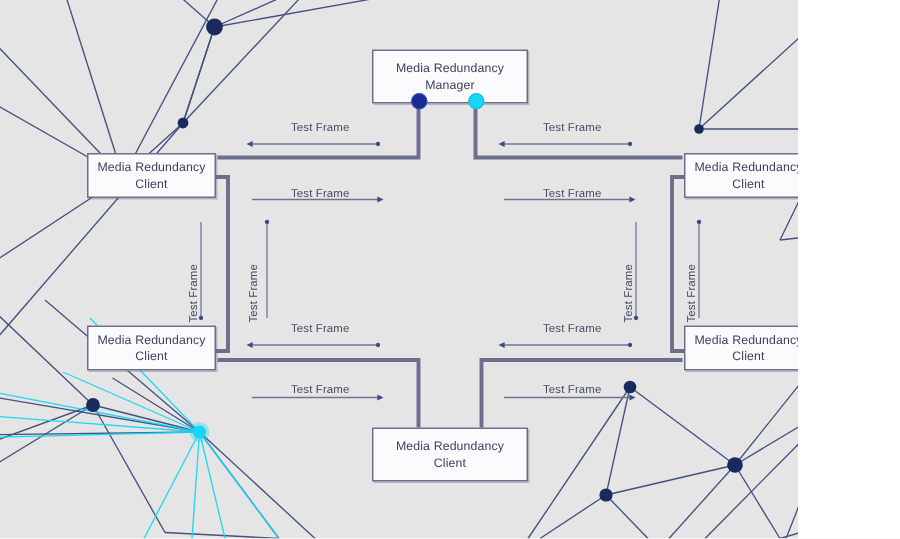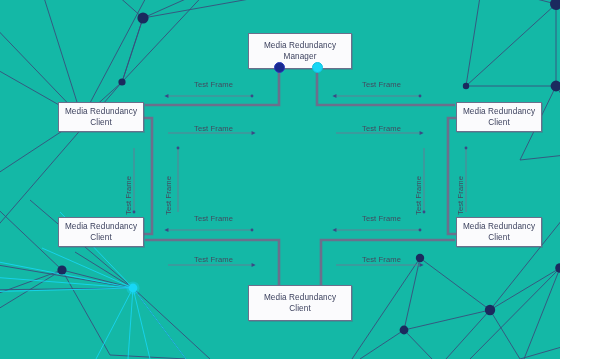--- a/index.html
+++ b/index.html
@@ -5,24 +5,23 @@
 <style>
   html, body {
     margin: 0;
     padding: 0;
     background: #ffffff;
   }
   #stage {
     position: relative;
     width: 532px;
     height: 359px;
-    background: #14b8a6;
+    background: #e5e5e5;
     overflow: hidden;
     font-family: "Liberation Sans", sans-serif;
-    padding-left: 28px;
   }
   #bg-network {
     position: absolute;
     left: 0; top: 0;
     width: 600px; height: 359px;
   }
   #diagram-layer {
     position: absolute;
     left: 0; top: 0;
     width: 600px; height: 359px;

